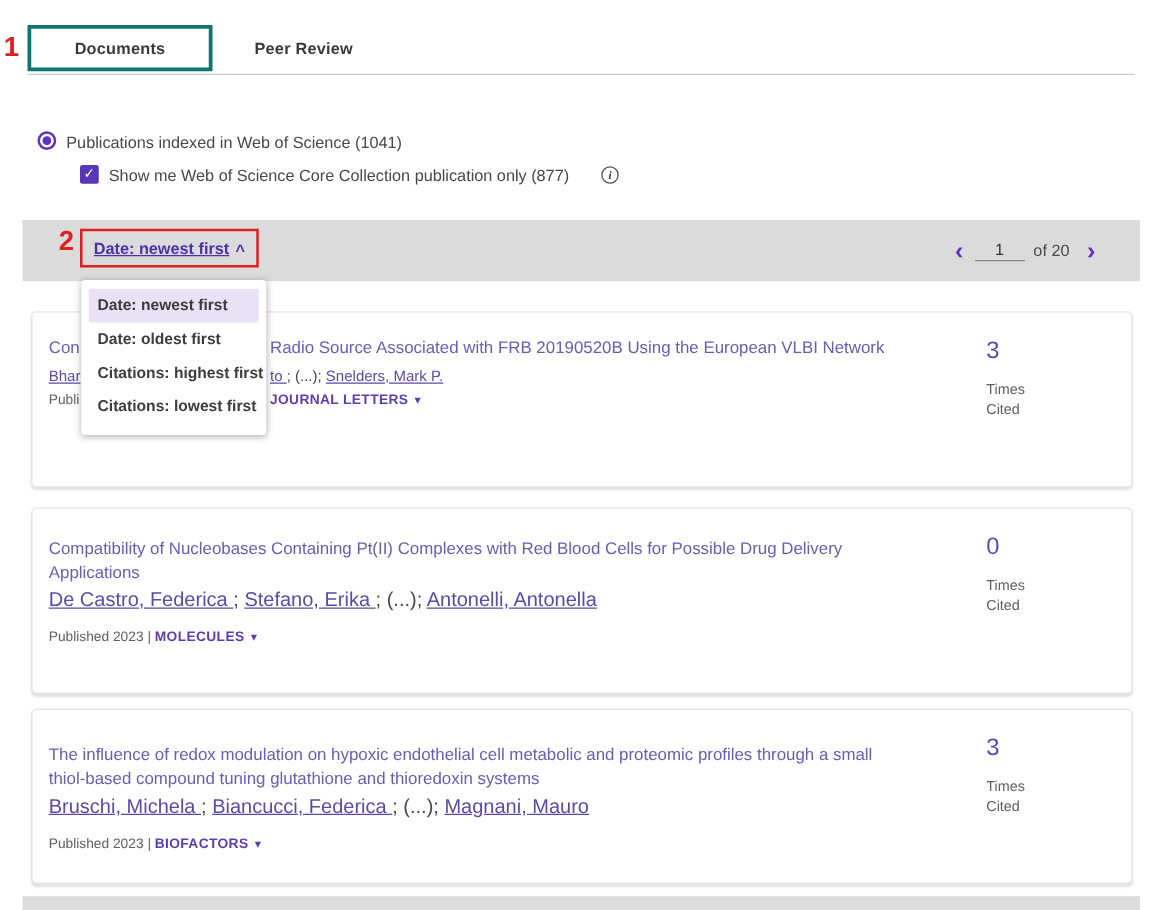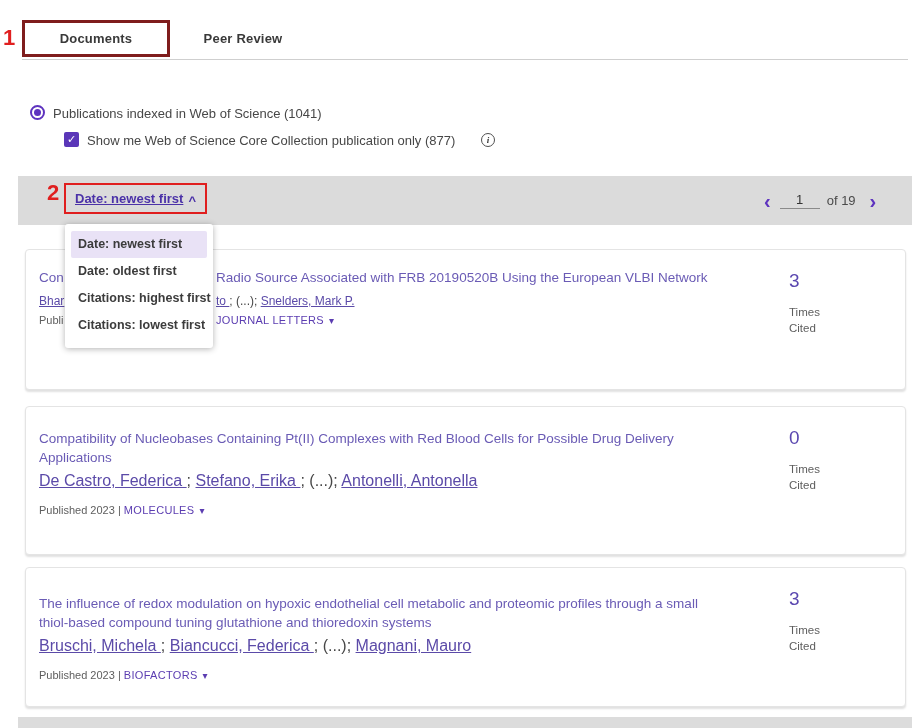--- a/index.html
+++ b/index.html
@@ -7,21 +7,21 @@
   body { font-family:"Liberation Sans","DejaVu Sans",sans-serif; }
   .canvas { position:relative; width:920px; height:728px; background:#fff; overflow:hidden; }
 
   
   .ann { position:absolute; color:#e01f1f; font-weight:bold; font-size:22px; }
   .ann1 { left:3px; top:25px; }
   .ann2 { left:47px; top:180px; }
 
   
   .tab-doc-box { position:absolute; left:22px; top:20px; width:148px; height:37px;
-    border:3px solid #7f1d1d; display:flex; align-items:center; justify-content:center; }
+    border:3px solid #0f766e; display:flex; align-items:center; justify-content:center; }
   .tab-label { font-size:13px; font-weight:600; color:#393939; letter-spacing:.2px; }
   .tab-peer { position:absolute; left:188px; top:20px; width:110px; height:37px;
     display:flex; align-items:center; justify-content:center; }
   .tabs-divider { position:absolute; left:22px; top:59px; width:886px; height:1px; background:#cfcfcf; }
 
   
   .heading { position:absolute; left:25px; top:79px; font-size:15px; font-weight:bold; color:#383838; }
   .radio { position:absolute; left:30px; top:105px; width:15px; height:15px; border-radius:50%;
     border:2px solid #5e33bf; display:flex; align-items:center; justify-content:center; }
   .radio-dot { width:7px; height:7px; border-radius:50%; background:#5e33bf; }
@@ -57,21 +57,21 @@
     border-radius:4px; box-shadow:0 2px 2px rgba(0,0,0,.12); }
   .card1 { top:249px; height:141px; }
   .card2 { top:406px; height:149px; }
   .card3 { top:567px; height:140px; }
   .title-text { font-size:13.5px; color:#6a5bb5; cursor:pointer; }
   .card-inner { position:absolute; left:13px; top:22px; width:672px; }
   .card-title { font-size:13.5px; line-height:19px; color:#6a5bb5; max-width:665px; cursor:pointer; }
   .authors { font-size:16px; color:#474747; margin-top:5px; white-space:pre-wrap; }
   .alink { color:#5b4aa8; text-decoration:underline; cursor:pointer; }
   .published { font-size:11px; color:#5e5e5e; margin-top:14px; }
-  .journal { font-size:11px; font-weight:normal; color:#5b3db1; letter-spacing:.3px; cursor:pointer; }
+  .journal { font-size:11px; font-weight:bold; color:#5b3db1; letter-spacing:.3px; cursor:pointer; }
   .tri-down { font-size:10px; color:#5b3db1; margin-left:5px; }
   
   .frag-row { position:absolute; left:0; width:100%; }
   .fr-title { top:20px; } .fr-auth { top:44px; } .fr-pub { top:64px; }
   .fpre { position:absolute; left:13px; white-space:pre; }
   .fsuf { position:absolute; left:190px; white-space:pre; }
   .auth-line { font-size:12px; color:#474747; }
   .pub-line { font-size:11px; color:#5e5e5e; }
   
   .cited { position:absolute; left:763px; top:20px; width:110px; }
@@ -100,21 +100,21 @@
     </span>
   <span class="radio-label">Publications indexed in Web of Science (1041)</span>
   <span class="checkbox">✓</span>
   <span class="check-label">Show me Web of Science Core Collection publication only (877)</span>
   <span class="info-icon">i</span>
 
   <div class="sort-bar">
     <div class="pagination">
       <span class="chev">‹</span>
       <span class="page-input">1</span>
-      <span class="of-label">of 19</span>
+      <span class="of-label">of 20</span>
       <span class="chev">›</span>
     </div>
   </div>
   <div class="ann ann2">2</div>
   <div class="sort-btn">
     <span class="sort-label">Date: newest first</span>
     <span class="caret-up">^</span>
   </div>
 
   <div class="dropdown">

